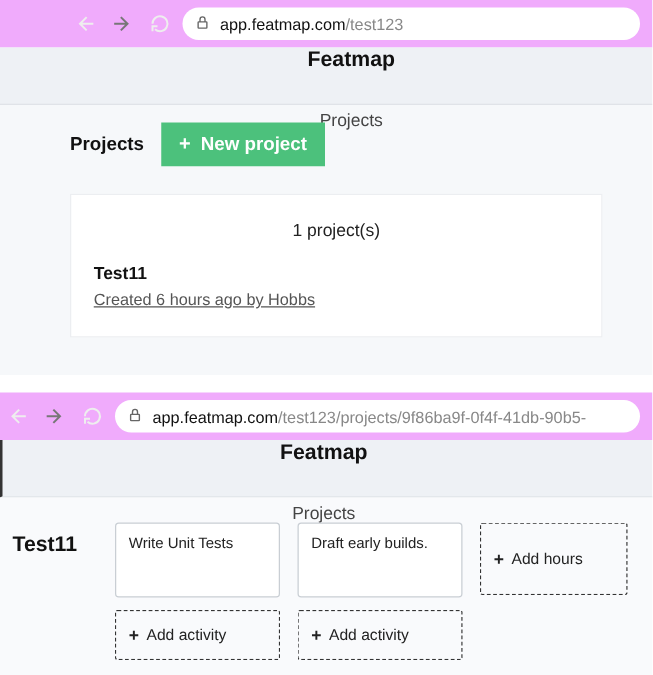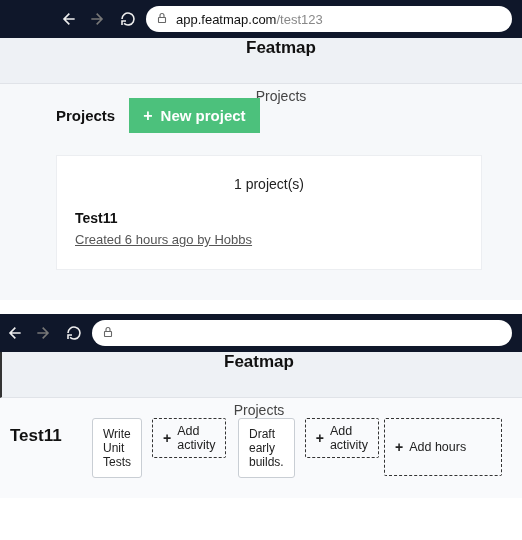--- a/index.html
+++ b/index.html
@@ -1,19 +1,19 @@
 <!DOCTYPE html>
 <html><head>
 <meta charset="utf-8">
 <style>
   * { box-sizing: border-box; margin: 0; padding: 0; font-family: -apple-system, BlinkMacSystemFont, "Segoe UI", Arial, sans-serif; }
   body { background: #fff; width: 522px; }
 
   
-  .chrome { background: #0f172a; display: flex; align-items: center; padding: 6px 10px; gap: 10px; height: 38px; }
+  .chrome { background: #f0abfc; display: flex; align-items: center; padding: 6px 10px; gap: 10px; height: 38px; }
   .chrome .nav-icons { display: flex; align-items: center; gap: 14px; color: #bdbdbd; }
   .chrome .nav-icons svg { display:block; }
   .urlbar { flex: 1; background: #fff; border-radius: 14px; height: 26px; display: flex; align-items: center; padding: 0 10px; gap: 8px; color: #555; font-size: 13px; overflow: hidden; white-space: nowrap; }
   .urlbar svg { flex-shrink: 0; }
   .urlbar .host { color: #111; }
   .urlbar .path { color: #888; }
 
   .second .chrome { padding-left:6px; }
   .second .urlbar { border-radius: 14px; }
   
@@ -31,21 +31,21 @@
 
   .card { background: #fff; margin: 8px 40px 0 56px; border: 1px solid #eceef1; padding: 20px 18px 22px; }
   .count { font-size: 14px; color: #222; margin-bottom: 18px; text-align: center; }
   .proj-name { font-weight: 700; font-size: 14px; color: #111; margin-bottom: 6px; }
   .proj-meta { font-size: 13px; color: #555; text-decoration: underline; }
 
   
   .second-body { background: #f9fafc; padding: 10px 0 20px; }
   .board { display: flex; align-items: flex-start; padding: 10px 8px 0 8px; gap: 14px; }
   .proj-title { font-weight: 700; font-size: 17px; color: #111; padding: 8px 4px 0 2px; min-width: 70px; }
-  .col { display: flex; flex-direction: row; gap: 10px; width: 132px; }
+  .col { display: flex; flex-direction: column; gap: 10px; width: 132px; }
   .goal-col { width: 118px; }
   .activity-card { background: #fff; border: 1px solid #c9ced4; border-radius: 3px; padding: 8px 10px; height: 60px; font-size: 12px; color: #222; }
   .dashed { border: 1.3px dashed #333; border-radius: 2px; padding: 0 10px; height: 40px; display: flex; align-items: center; gap: 6px; font-size: 12.5px; color: #222; cursor: pointer; background: transparent; }
   .dashed.goal { height: 58px; }
   .dashed .plus { font-size: 14px; font-weight: 600; }
 
   .divider { height: 14px; background: #fff; }
 </style>
 </head>
 <body>
@@ -122,20 +122,21 @@
           </svg>
       </span>
     </div>
     <div class="urlbar">
       <span>
         <svg width="12" height="12" viewBox="0 0 24 24" fill="none" stroke="#666" stroke-width="2.2">
             <rect x="5" y="11" width="14" height="10" rx="1"></rect>
             <path d="M8 11V7a4 4 0 1 1 8 0v4"></path>
           </svg>
       </span>
+      <span><span class="host">app.featmap.com</span><span class="path">/test123/projects/9f86ba9f-0f4f-41db-90b5-</span></span>
     </div>
   </div>
 
   <div class="fm-header" style="padding-left:10px; border-left:2px solid #333;">
     <div class="fm-brand">Featmap</div>
     <div class="fm-link">Projects</div>
   </div>
 
   <div class="second-body">
     <div class="board">

